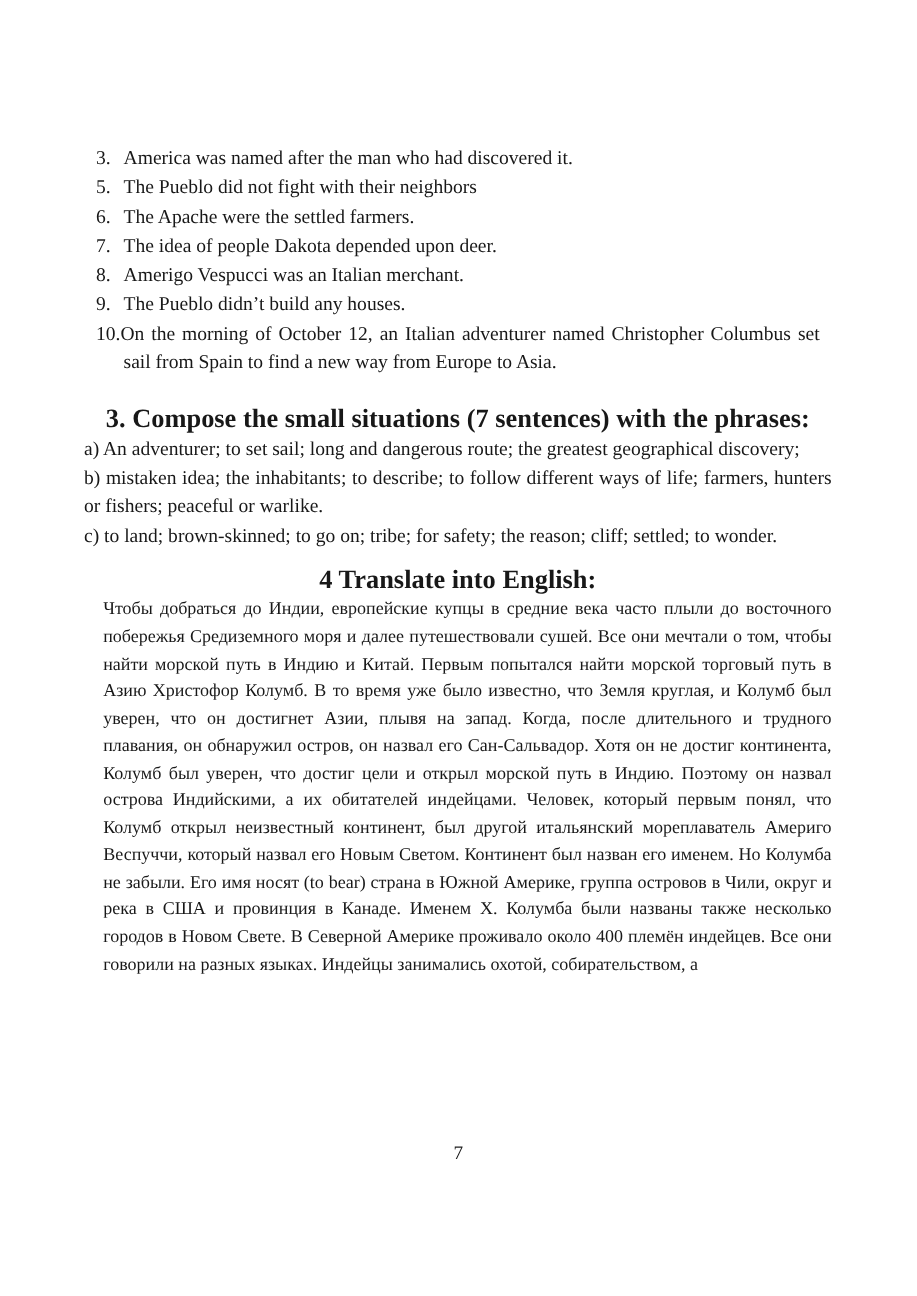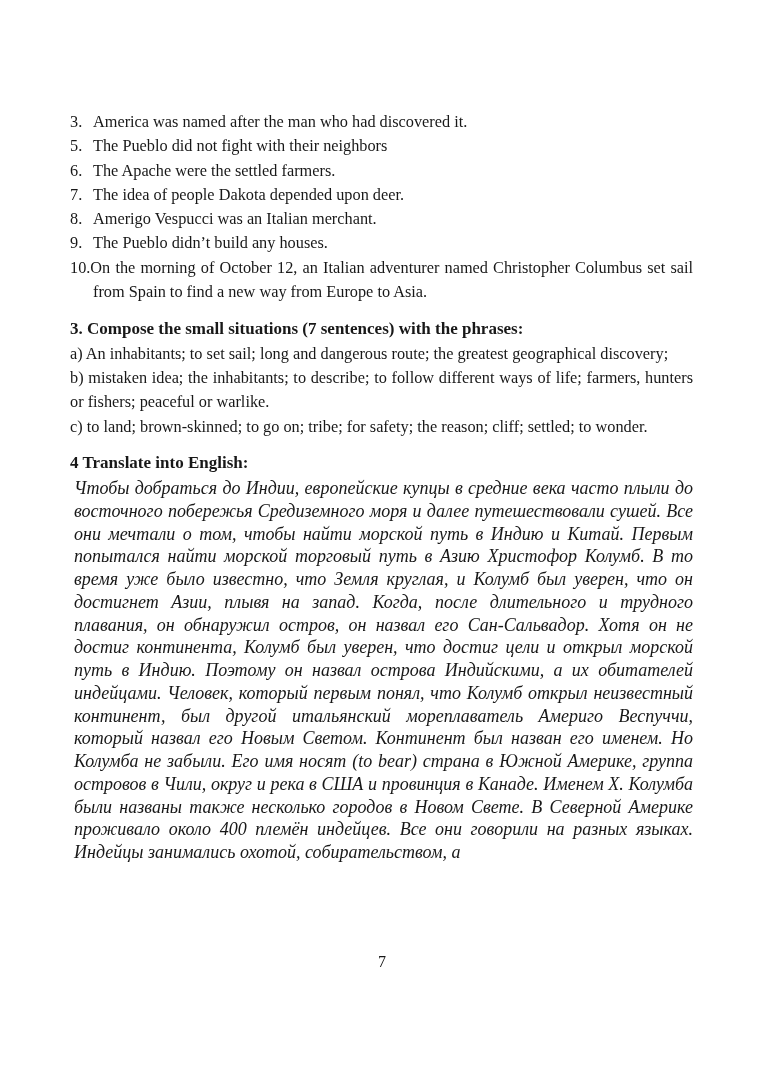--- a/index.html
+++ b/index.html
@@ -11,54 +11,54 @@
     font-family: "Liberation Serif", "DejaVu Serif", serif;
     color: #181818;
     -webkit-font-smoothing: antialiased;
   }
   .content {
     position: absolute;
     left: 70px; top: 0;
     width: 623px;
     padding-top: 110px;
   }
-  .stmt-list { margin: 0; }
+  .stmt-list { margin: 10px; }
   .stmt {
     font-size: 16.3px;
     line-height: 24.3px;
     text-align: justify;
     padding-left: 23px;
     text-indent: -23px;
   }
   .stmt .num {
     display: inline-block;
     width: 23px;
     text-indent: 0;
   }
   .stmt.no-gap .num { width: auto; }
   .section-3 { padding-top: 13px; }
   .section-4 { padding-top: 12px; }
   .ex-heading {
-    font-size: 17px;
+    font-size: 22px;
     line-height: 24.3px;
     font-weight: bold;
     margin: 0;
+    text-align: center;
   }
   .phrase-row {
     font-size: 16.3px;
     line-height: 24.3px;
     text-align: justify;
     margin: 0;
   }
   .translate-para {
-    font-size: 18px;
+    font-size: 15px;
     line-height: 22.75px;
     text-align: justify;
-    margin: 2px 0 0 4px;
-    font-style: italic;
+    margin: 2px 0 0 16px;
   }
   .page-footer {
     position: absolute;
     left: 0; right: 0;
     top: 952px;
     text-align: center;
     font-size: 16px;
     line-height: 20px;
   }
 </style>
@@ -72,21 +72,21 @@
     <div class="stmt"><span class="num">5.</span><span>The Pueblo did not fight with their neighbors</span></div>
     <div class="stmt"><span class="num">6.</span><span>The Apache were the settled farmers.</span></div>
     <div class="stmt"><span class="num">7.</span><span>The idea of people Dakota depended upon deer.</span></div>
     <div class="stmt"><span class="num">8.</span><span>Amerigo Vespucci was an Italian merchant.</span></div>
     <div class="stmt"><span class="num">9.</span><span>The Pueblo didn’t build any houses.</span></div>
     <div class="stmt no-gap"><span class="num">10.</span><span>On the morning of October 12, an Italian adventurer named Christopher Columbus set sail from Spain to find a new way from Europe to Asia.</span></div>
   </div>
 
   <div class="section-3">
     <p class="ex-heading">3. Compose the small situations (7 sentences) with the phrases:</p>
-    <p class="phrase-row"><span>a)</span> <span>An inhabitants; to set sail; long and dangerous route; the greatest geographical discovery;</span></p>
+    <p class="phrase-row"><span>a)</span> <span>An adventurer; to set sail; long and dangerous route; the greatest geographical discovery;</span></p>
     <p class="phrase-row"><span>b)</span> <span>mistaken idea; the inhabitants; to describe; to follow different ways of life; farmers, hunters or fishers; peaceful or warlike.</span></p>
     <p class="phrase-row"><span>c)</span> <span>to land; brown-skinned; to go on; tribe; for safety; the reason; cliff; settled; to wonder.</span></p>
   </div>
 
   <div class="section-4">
     <p class="ex-heading">4 Translate into English:</p>
     <p class="translate-para">Чтобы добраться до Индии, европейские купцы в средние века часто плыли до восточного побережья Средиземного моря и далее путешествовали сушей. Все они мечтали о том, чтобы найти морской путь в Индию и Китай. Первым попытался найти морской торговый путь в Азию Христофор Колумб. В то время уже было известно, что Земля круглая, и Колумб был уверен, что он достигнет Азии, плывя на запад. Когда, после длительного и трудного плавания, он обнаружил остров, он назвал его Сан-Сальвадор. Хотя он не достиг континента, Колумб был уверен, что достиг цели и открыл морской путь в Индию. Поэтому он назвал острова Индийскими, а их обитателей индейцами. Человек, который первым понял, что Колумб открыл неизвестный континент, был другой итальянский мореплаватель Америго Веспуччи, который назвал его Новым Светом. Континент был назван его именем. Но Колумба не забыли. Его имя носят (to bear) страна в Южной Америке, группа островов в Чили, округ и река в США и провинция в Канаде. Именем Х. Колумба были названы также несколько городов в Новом Свете. В Северной Америке проживало около 400 племён индейцев. Все они говорили на разных языках. Индейцы занимались охотой, собирательством, а</p>
   </div>
 
 </div>

